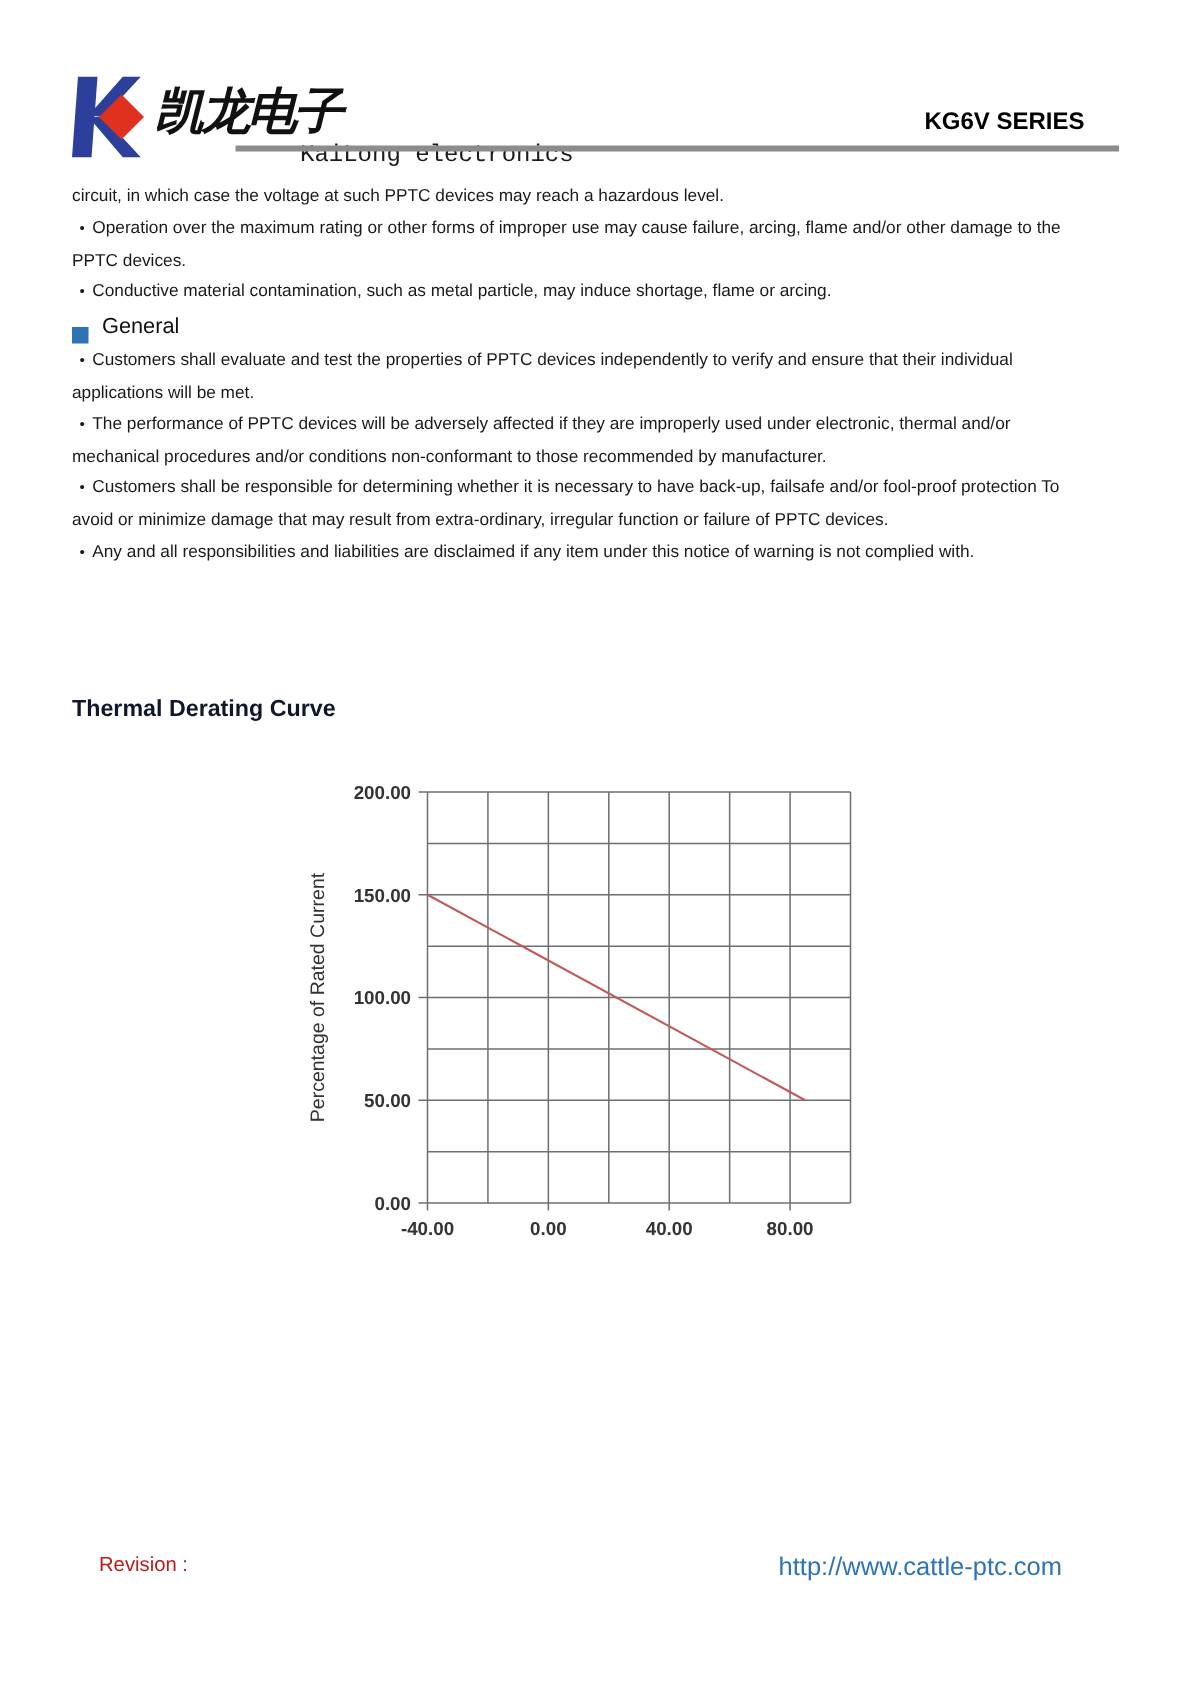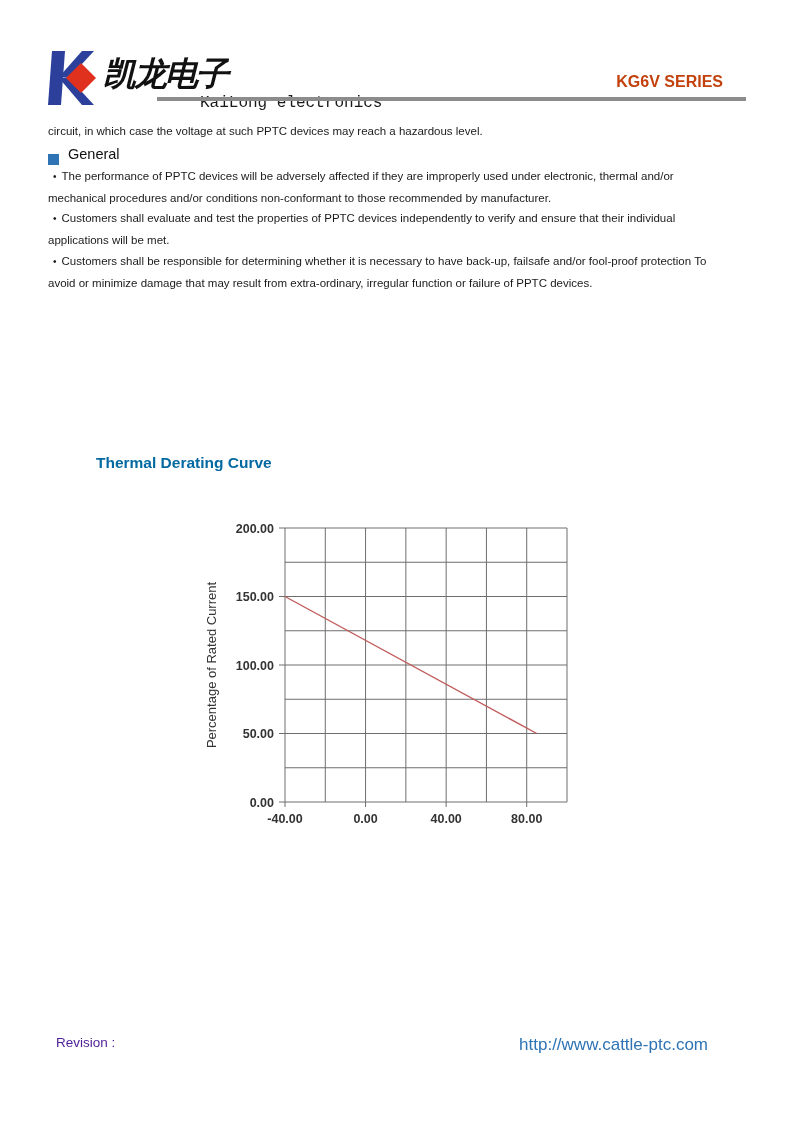--- a/index.html
+++ b/index.html
@@ -43,21 +43,21 @@
     color: #1a1a1a;
     white-space: nowrap;
     font-family: Liberation Mono, monospace;
   }
   .series-title {
     position: absolute;
     right: 70px;
     top: 73px;
     font-size: 16px;
     font-weight: bold;
-    color: #c2410c;
+    color: #000000;
     white-space: nowrap;
   }
   .header-rule {
     position: absolute;
     left: 157px;
     right: 47px;
     top: 97px;
     height: 4px;
     background: #8C8C8C;
   }
@@ -92,41 +92,40 @@
     width: 11px;
     height: 11px;
     background: #2E74B5;
     margin-right: 9px;
   }
 
   
   .derating-title {
     position: absolute;
     left: 48px;
-    top: 454px;
+    top: 464px;
     font-size: 15.5px;
     font-weight: bold;
-    color: #0369a1;
-    margin-left: 48px;
+    color: #0f172a;
   }
 
   
   .chart-wrap {
     position: absolute;
     left: 200px;
     top: 512px;
   }
 
   
   .footer-revision {
     position: absolute;
-    left: 56px;
+    left: 66px;
     top: 1035px;
     font-size: 13.5px;
-    color: #4c1d95;
+    color: #b91c1c;
   }
   .footer-site {
     position: absolute;
     right: 85px;
     top: 1035px;
     font-size: 17px;
     color: #2E74B5;
     text-decoration: none;
     cursor: pointer;
   }
@@ -143,34 +142,37 @@
     <polygon points="33,12 48,27 33,42 18,27" fill="#E0301E"></polygon>
   </svg>
   <div class="logo-chinese">凯龙电子</div>
   <div class="logo-company">KaiLong electronics</div>
   <div class="series-title">KG6V SERIES</div>
   <div class="header-rule"></div>
 
   <div class="textblock">
     <p>circuit, in which case the voltage at such PPTC devices may reach a hazardous level.</p>
 
-
+    <p class="bullet"><span class="dot">•</span><span>Operation over the maximum rating or other forms of improper use may cause failure, arcing, flame and/or other damage to the PPTC devices.</span></p>
+
+    <p class="bullet"><span class="dot">•</span><span>Conductive material contamination, such as metal particle, may induce shortage, flame or arcing.</span></p>
 
 
     <div class="general-heading">
       <span class="sq"></span>
       <span>General</span>
     </div>
 
+    <p class="bullet"><span class="dot">•</span><span>Customers shall evaluate and test the properties of PPTC devices independently to verify and ensure that their individual applications will be met.</span></p>
+
     <p class="bullet"><span class="dot">•</span><span>The performance of PPTC devices will be adversely affected if they are improperly used under electronic, thermal and/or mechanical procedures and/or conditions non-conformant to those recommended by manufacturer.</span></p>
 
-    <p class="bullet"><span class="dot">•</span><span>Customers shall evaluate and test the properties of PPTC devices independently to verify and ensure that their individual applications will be met.</span></p>
-
     <p class="bullet"><span class="dot">•</span><span>Customers shall be responsible for determining whether it is necessary to have back-up, failsafe and/or fool-proof protection To avoid or minimize damage that may result from extra-ordinary, irregular function or failure of PPTC devices.</span></p>
 
+    <p class="bullet"><span class="dot">•</span><span>Any and all responsibilities and liabilities are disclaimed if any item under this notice of warning is not complied with.</span></p>
   </div>
 
   <div class="derating-title">Thermal Derating Curve</div>
 
   <div class="chart-wrap">
     <svg id="derating-svg" width="392" height="335" viewBox="0 0 392 335">
         <line x1="85" y1="16" x2="85" y2="290" stroke="#6E6E6E" stroke-width="1"></line>
         <line x1="125.28571428571428" y1="16" x2="125.28571428571428" y2="290" stroke="#6E6E6E" stroke-width="1"></line>
         <line x1="165.57142857142856" y1="16" x2="165.57142857142856" y2="290" stroke="#6E6E6E" stroke-width="1"></line>
         <line x1="205.85714285714283" y1="16" x2="205.85714285714283" y2="290" stroke="#6E6E6E" stroke-width="1"></line>

